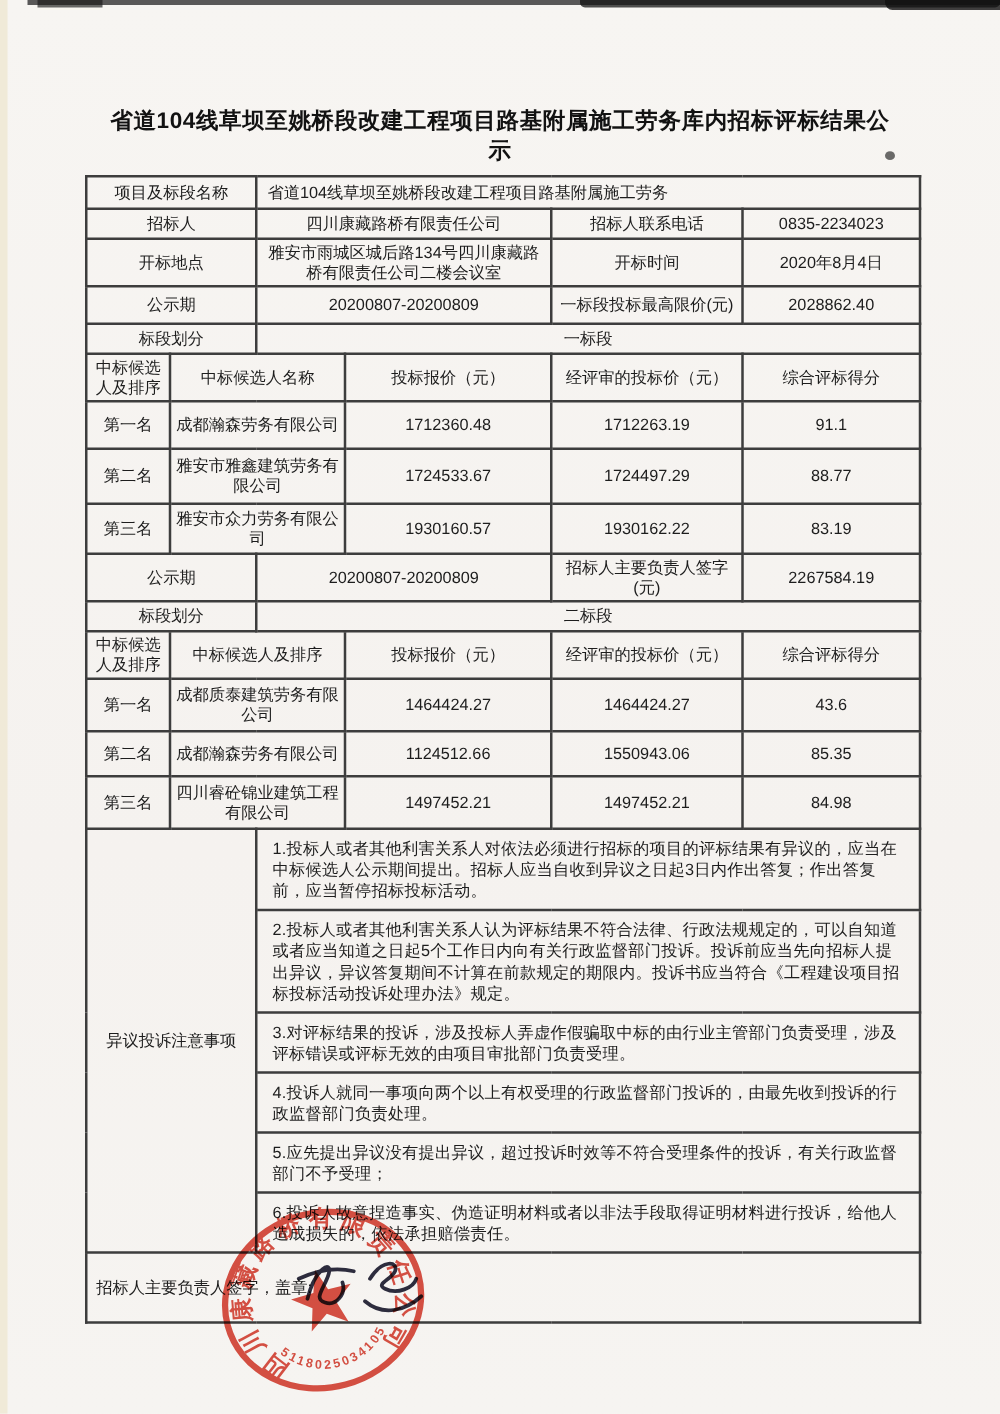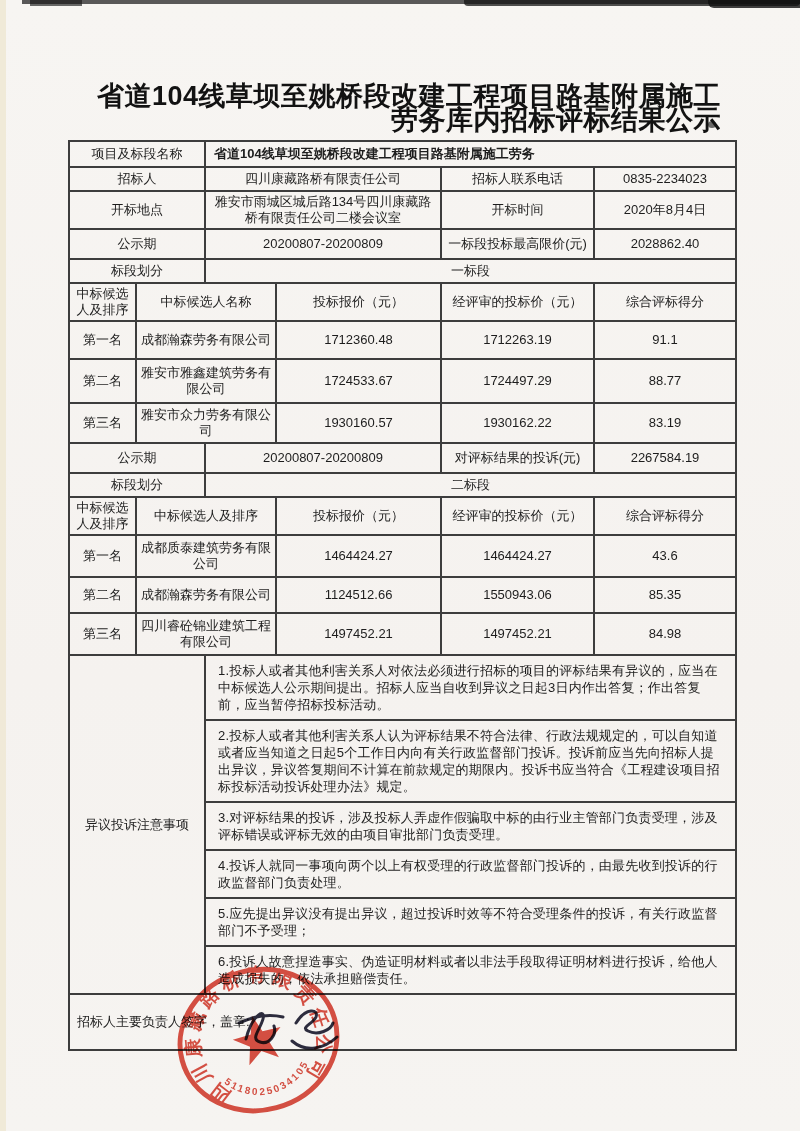--- a/index.html
+++ b/index.html
@@ -16,38 +16,38 @@
   
   .edge-top{position:absolute;top:0;left:22px;right:0;height:4px;background:#1c1c1c;opacity:.72;}
   .edge-top2{position:absolute;top:0;left:58%;right:0;height:6px;background:#141414;opacity:.75;border-radius:0 0 4px 4px;}
   .corner-tr{position:absolute;top:0;right:0;width:92px;height:8px;background:#101010;opacity:.8;border-radius:0 0 0 6px;}
   .corner-tl{position:absolute;top:0;left:30px;width:52px;height:6px;background:#181818;opacity:.65;}
   .edge-left{position:absolute;top:0;left:0;bottom:0;width:6px;background:#efe7d4;opacity:.85;}
   .speck{position:absolute;left:708px;top:121px;width:8px;height:7px;background:#2e2e2e;border-radius:50%;opacity:.7;}
 
   .doc-title{
     position:absolute;top:84px;left:60px;width:680px;
-    text-align:right;font-weight:bold;font-size:27px;line-height:24px;
+    text-align:center;font-weight:bold;font-size:18px;line-height:24px;
     letter-spacing:.5px;color:#121212;
   }
   .doc-title .inner{width:642px;margin:0 auto;}
 
   table.result{
     position:absolute;left:68px;top:140px;width:667px;
     border-collapse:collapse;table-layout:fixed;
   }
   td{
     border:2px solid #3d3d3d;
     text-align:center;vertical-align:middle;
     font-size:13px;line-height:16px;
     padding:2px 4px;
     word-break:break-all;
     color:#1d1d1d;
   }
-  td.left{text-align:left;padding-left:8px;font-weight:bold;}
+  td.left{text-align:left;padding-left:8px;}
   td.note{
     text-align:left;font-size:13px;line-height:17px;
     padding:6px 12px;letter-spacing:.2px;
   }
   td.sig{
     text-align:left;padding-left:7px;font-size:13px;
   }
 
   .stamp{
     position:absolute;left:166px;top:963px;width:186px;height:158px;
@@ -140,21 +140,21 @@
       <td>第三名</td>
       <td colspan="2">雅安市众力劳务有限公司</td>
       <td>1930160.57</td>
       <td>1930162.22</td>
       <td>83.19</td>
     </tr>
 
     <tr style="height:30px">
       <td colspan="2">公示期</td>
       <td colspan="2">20200807-20200809</td>
-      <td>对评标结果的投诉(元)</td>
+      <td>招标人主要负责人签字(元)</td>
       <td>2267584.19</td>
     </tr>
     <tr style="height:24px">
       <td colspan="2">标段划分</td>
       <td colspan="4">二标段</td>
     </tr>
     <tr style="height:34px">
       <td>中标候选人及排序</td>
       <td colspan="2">中标候选人及排序</td>
       <td>投标报价（元）</td>

